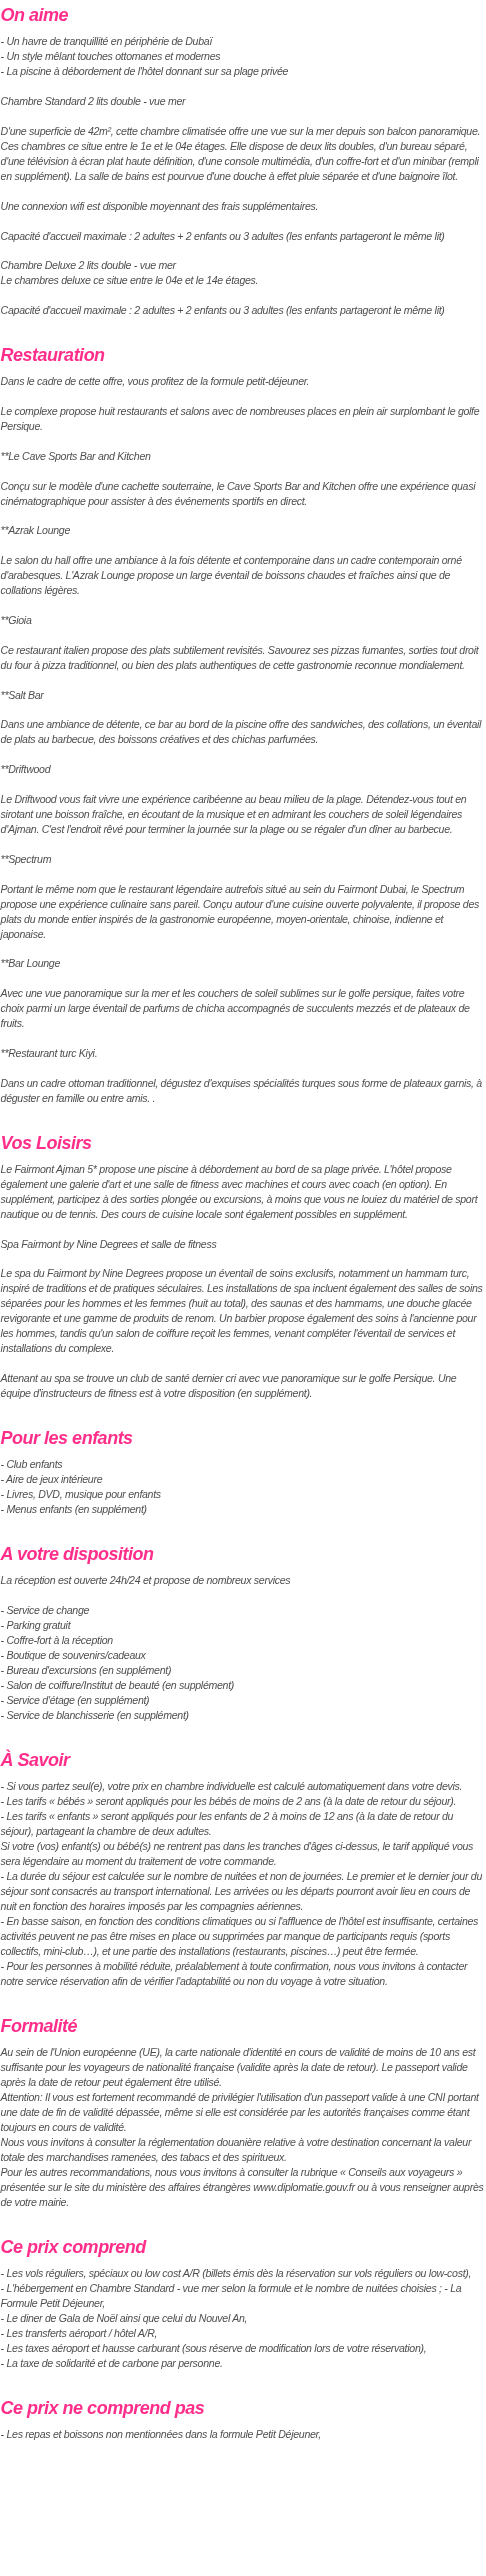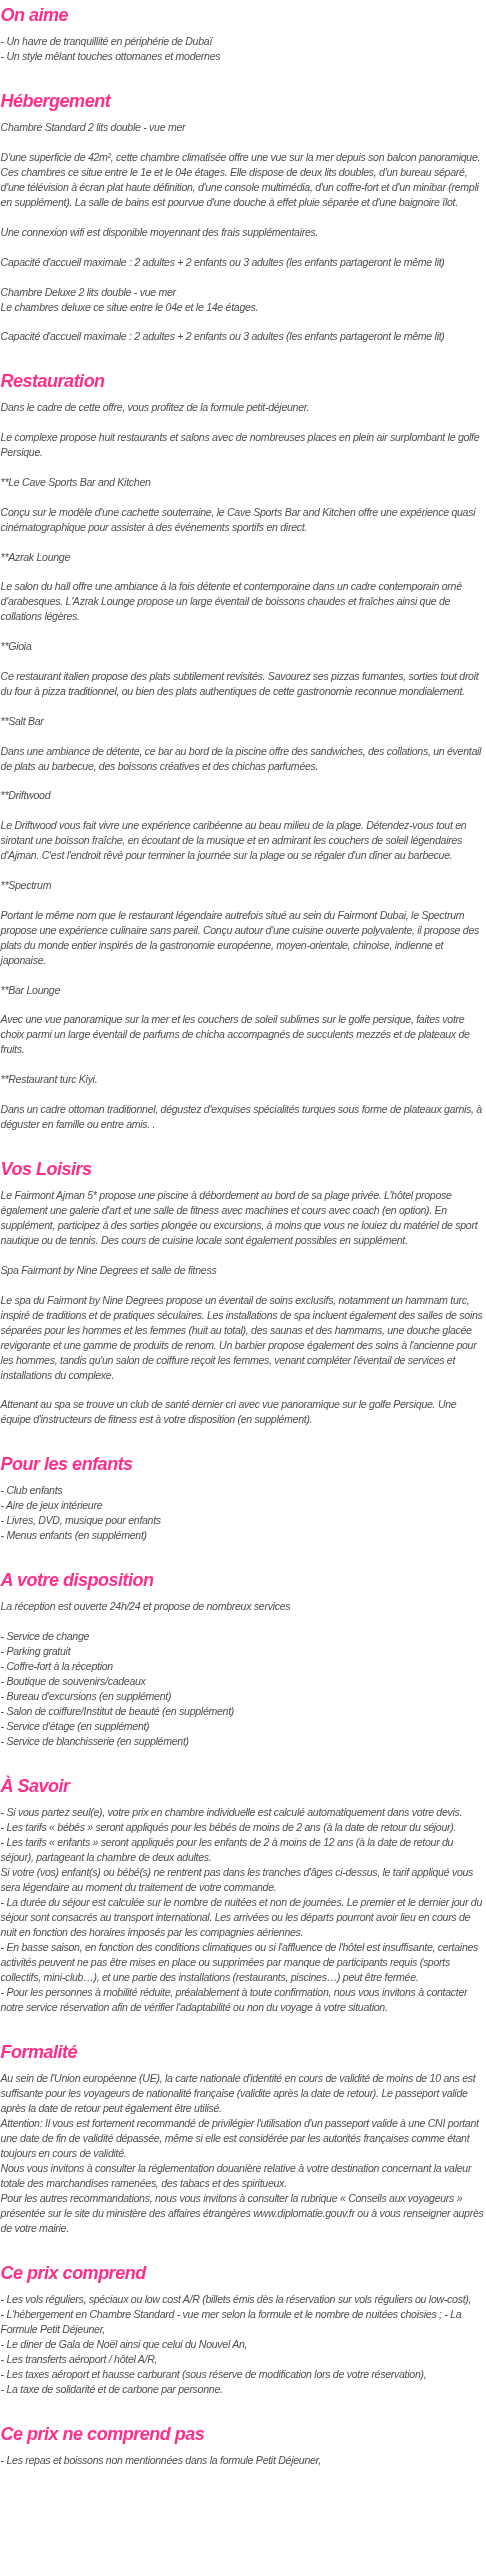--- a/index.html
+++ b/index.html
@@ -48,24 +48,24 @@
 </style>
 </head>
 <body>
 
 <div class="doc" id="doc">
     <section class="section">
       <h2 class="heading">On aime</h2>
       <div class="list">
         <p class="line">- Un havre de tranquillité en périphérie de Dubaï</p>
         <p class="line">- Un style mêlant touches ottomanes et modernes</p>
+        <p class="line">- La piscine à débordement de l'hôtel donnant sur sa plage privée</p>
       </div>
     </section>
     <section class="section">
-      <h2 class="heading">Hébergement</h2>
       <p class="para sub">Chambre Standard 2 lits double - vue mer</p>
       <p class="para">D'une superficie de 42m², cette chambre climatisée offre une vue sur la mer depuis son balcon panoramique. Ces chambres ce situe entre le 1e et le 04e étages. Elle dispose de deux lits doubles, d'un bureau séparé, d'une télévision à écran plat haute définition, d'une console multimédia, d'un coffre-fort et d'un minibar (rempli en supplément). La salle de bains est pourvue d'une douche à effet pluie séparée et d'une baignoire îlot.</p>
       <p class="para">Une connexion wifi est disponible moyennant des frais supplémentaires.</p>
       <p class="para">Capacité d'accueil maximale : 2 adultes + 2 enfants ou 3 adultes (les enfants partageront le même lit)</p>
       <p class="para"><span>Chambre Deluxe 2 lits double - vue mer</span><br><span>Le chambres deluxe ce situe entre le 04e et le 14e étages.</span></p>
       <p class="para">Capacité d'accueil maximale : 2 adultes + 2 enfants ou 3 adultes (les enfants partageront le même lit)</p>
     </section>
     <section class="section gap-large">
       <h2 class="heading">Restauration</h2>
       <p class="para">Dans le cadre de cette offre, vous profitez de la formule petit-déjeuner.</p>

